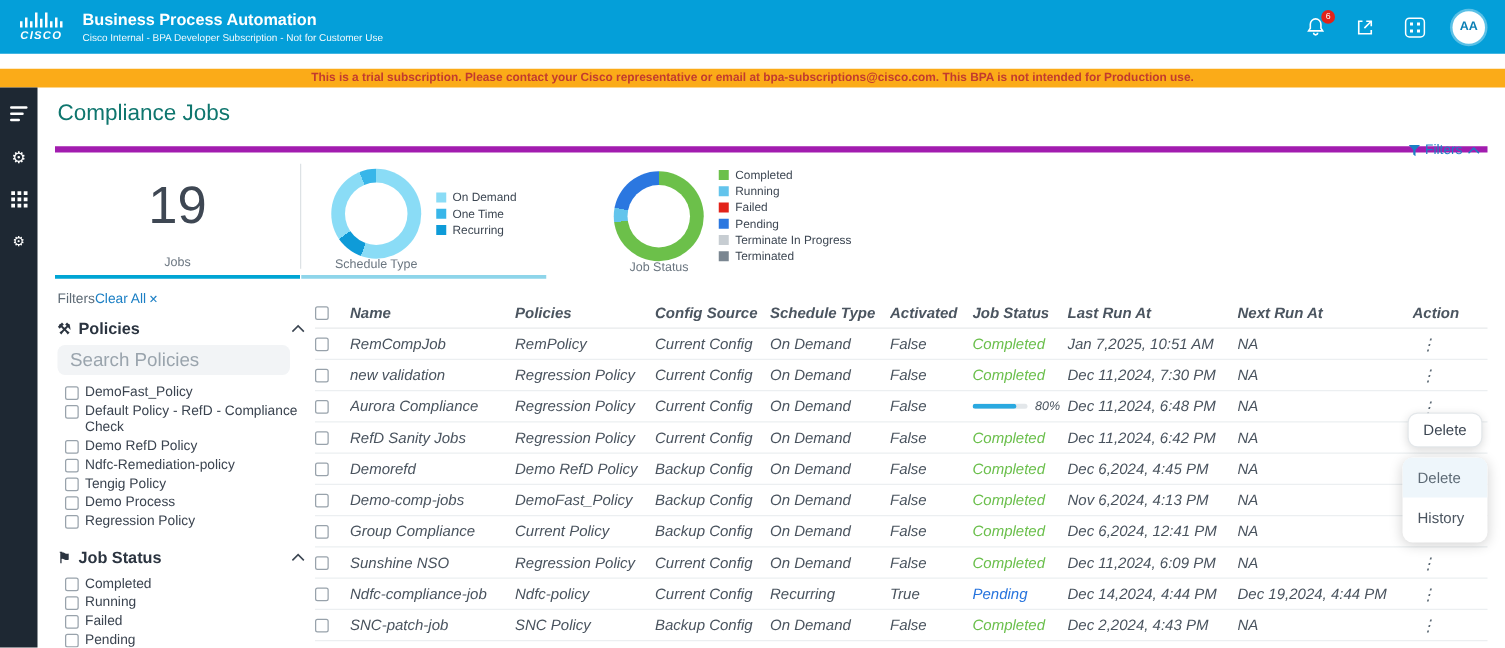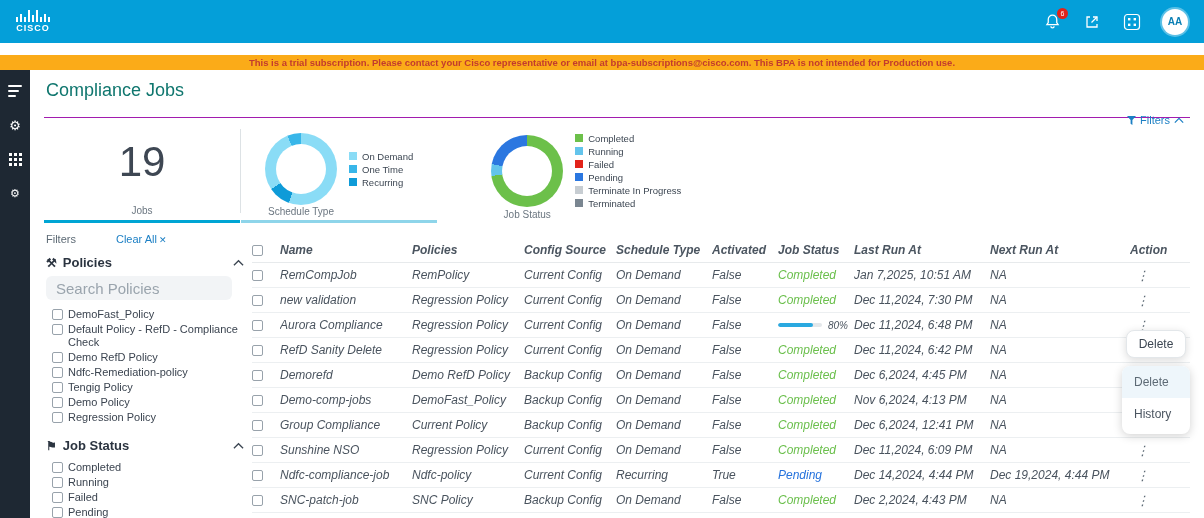--- a/index.html
+++ b/index.html
@@ -4,21 +4,21 @@
 <style>
   * { box-sizing: border-box; margin: 0; padding: 0; }
   html,body { width:1204px; height:518px; overflow:hidden; background:#fff;
     font-family:"Liberation Sans", sans-serif; }
 
   
   .hdr { height:43px; background:#049fd9; display:flex; align-items:center; padding:0 16px; color:#fff; }
   .logo { display:flex; flex-direction:column; align-items:center; margin-right:16px; }
   .logo-bars { display:flex; align-items:flex-end; gap:2px; height:12px; }
   .logo-bars span { width:2px; background:#fff; display:block; }
-  .logo-txt { font-size:9px; font-weight:bold; letter-spacing:1px; margin-top:1px; }
+  .logo-txt { font-size:9px; font-weight:bold; letter-spacing:1px; margin-top:1px;font-style:italic; }
   .hdr-titles { display:flex; flex-direction:column; }
   .hdr-title { font-size:13px; font-weight:bold; }
   .hdr-sub { font-size:8px; margin-top:3px; opacity:.95; }
   .hdr-right { margin-left:auto; display:flex; align-items:center; gap:20px; }
   .hicon { position:relative; width:20px; height:20px; display:flex; align-items:center; justify-content:center; cursor:pointer; }
   .badge { position:absolute; top:-4px; right:-6px; background:#e2231a; color:#fff; font-size:7px;
     min-width:11px; height:11px; border-radius:6px; display:flex; align-items:center; justify-content:center; padding:0 2px; }
   .avatar { width:26px; height:26px; border-radius:50%; background:#fff; color:#0a7fb4; font-size:10px; font-weight:bold;
     display:flex; align-items:center; justify-content:center; box-shadow:0 0 0 2px rgba(255,255,255,.35); }
 
@@ -36,41 +36,41 @@
   .lines span { height:2px; background:#fff; border-radius:1px; }
   .dots9 { display:grid; grid-template-columns:repeat(3,3px); grid-gap:2px; }
   .dots9 span { width:3px; height:3px; background:#fff; }
 
   .main { flex:1; position:relative; padding:10px 14px 0 14px; overflow:hidden; }
   h1 { font-size:18px; font-weight:normal; color:#0f766e; margin-left:2px; }
   .filters-toggle { position:absolute; top:44px; right:20px; display:flex; align-items:center; gap:4px;
     color:#1b7fc4; font-size:11px; cursor:pointer; }
 
   
-  .stats-row { margin-top:16px; border-top:1px solid #a21caf; display:flex; height:106px; }
+  .stats-row { margin-top:16px; border-top:5px solid #a21caf; display:flex; height:106px; }
   .jobs-tab { width:196px; display:flex; flex-direction:column; align-items:center;
     border-bottom:3px solid #00a5d4; cursor:pointer; }
   .jobs-big { font-size:42px; color:#3e4753; flex:1; display:flex; align-items:center; }
   .jobs-lbl { font-size:10px; color:#6b7680; margin-bottom:4px; }
   .vdiv { width:1px; background:#dde2e5; height:84px; align-self:center; }
   .chart-block { display:flex; align-items:center; gap:12px; padding:0 24px; position:relative; }
   .chart-block.sched { border-bottom:3px solid #8ed5ea; }
   .donut { width:72px; height:72px; border-radius:50%; position:relative; }
   .hole { position:absolute; left:11px; top:11px; width:50px; height:50px; border-radius:50%; background:#fff; }
   .legend { display:flex; flex-direction:column; gap:2px; }
   .litem { display:flex; align-items:center; gap:5px; font-size:9.5px; color:#3c4652; }
   .sw { width:8px; height:8px; flex-shrink:0; }
   .chart-lbl { position:absolute; bottom:3px; left:0; right:0; text-align:center; font-size:10px; color:#6b7680; }
   .chart-block .chart-lbl { left:24px; right:auto; width:72px; }
 
   
   .content-row { display:flex; margin-top:10px; }
   .filter-panel { width:200px; flex-shrink:0; padding-left:2px; }
   .fp-head { display:flex; align-items:center; font-size:11px; color:#5d6a75; margin-bottom:10px; }
-  .clear-all { color:#1b7fc4; margin-left:40px; cursor:pointer; }
+  .clear-all { color:#1b7fc4; cursor:pointer; }
   .clear-all .x { font-size:9px; margin-left:2px; }
   .sec-head { display:flex; align-items:center; gap:6px; font-size:13px; color:#2b3440; font-weight:bold; margin:6px 0; }
   .sec-head .chev { margin-left:auto; cursor:pointer; display:flex; }
   .sec-ico { font-size:12px; color:#2b3440; }
   .psearch { width:186px; height:24px; background:#f2f4f6; border:none; border-radius:6px; padding:0 10px;
     font-size:15px; color:#3c4652; outline:none; font-family:"Liberation Sans",sans-serif; }
   .psearch::placeholder { color:#9aa4ad; }
   .flist { margin:8px 0 14px 6px; }
   .fitem { display:flex; gap:5px; font-size:11px; color:#3b4450; line-height:13px; margin-bottom:2px;
     cursor:pointer; align-items:flex-start; }
@@ -123,20 +123,24 @@
         <span style="height:8px"></span>
         <span style="height:5px"></span>
         <span style="height:12px"></span>
         <span style="height:7px"></span>
         <span style="height:12px"></span>
         <span style="height:5px"></span>
         <span style="height:8px"></span>
         <span style="height:5px"></span>
       </div>
     <div class="logo-txt">CISCO</div>
+  </div>
+  <div class="hdr-titles">
+    <div class="hdr-title">Business Process Automation</div>
+    <div class="hdr-sub">Cisco Internal - BPA Developer Subscription - Not for Customer Use</div>
   </div>
   <div class="hdr-right">
     <div class="hicon">
       <svg width="17" height="17" viewBox="0 0 16 16" fill="none" stroke="#fff" stroke-width="1.2">
           <path d="M8 2a4 4 0 0 0-4 4v3l-1.3 2h10.6L12 9V6a4 4 0 0 0-4-4z"></path>
           <path d="M6.5 12.5a1.5 1.5 0 0 0 3 0"></path>
         </svg>
       <span class="badge">6</span>
     </div>
     <div class="hicon">
@@ -298,21 +302,21 @@
             <label class="fitem">
               <span class="cbx"></span>
               <span>Ndfc-Remediation-policy</span>
             </label>
             <label class="fitem">
               <span class="cbx"></span>
               <span>Tengig Policy</span>
             </label>
             <label class="fitem">
               <span class="cbx"></span>
-              <span>Demo Policy</span>
+              <span>Demo Process</span>
             </label>
             <label class="fitem">
               <span class="cbx"></span>
               <span>Regression Policy</span>
             </label>
           </div>
         <div class="sec-head">
           <span class="sec-ico">⚑</span>
           <span>Job Status</span>
           <span class="chev">
@@ -396,21 +400,21 @@
                   <span class="pfill" style="display: block; width: 80%;"></span>
                 </span>
                 <span class="ptext">80%</span>
               </span>
               <span class="cell">Dec 11,2024, 6:48 PM</span>
               <span class="cell">NA</span>
               <span class="kebab">⋮</span>
             </div>
             <div class="tgrid trow">
               <span class="cbx"></span>
-              <span class="cell">RefD Sanity Delete</span>
+              <span class="cell">RefD Sanity Jobs</span>
               <span class="cell">Regression Policy</span>
               <span class="cell">Current Config</span>
               <span class="cell">On Demand</span>
               <span class="cell">False</span>
               <span class="cell st-completed">Completed</span>
               <span class="cell">Dec 11,2024, 6:42 PM</span>
               <span class="cell">NA</span>
               <span class="kebab">⋮</span>
             </div>
             <div class="tgrid trow">

